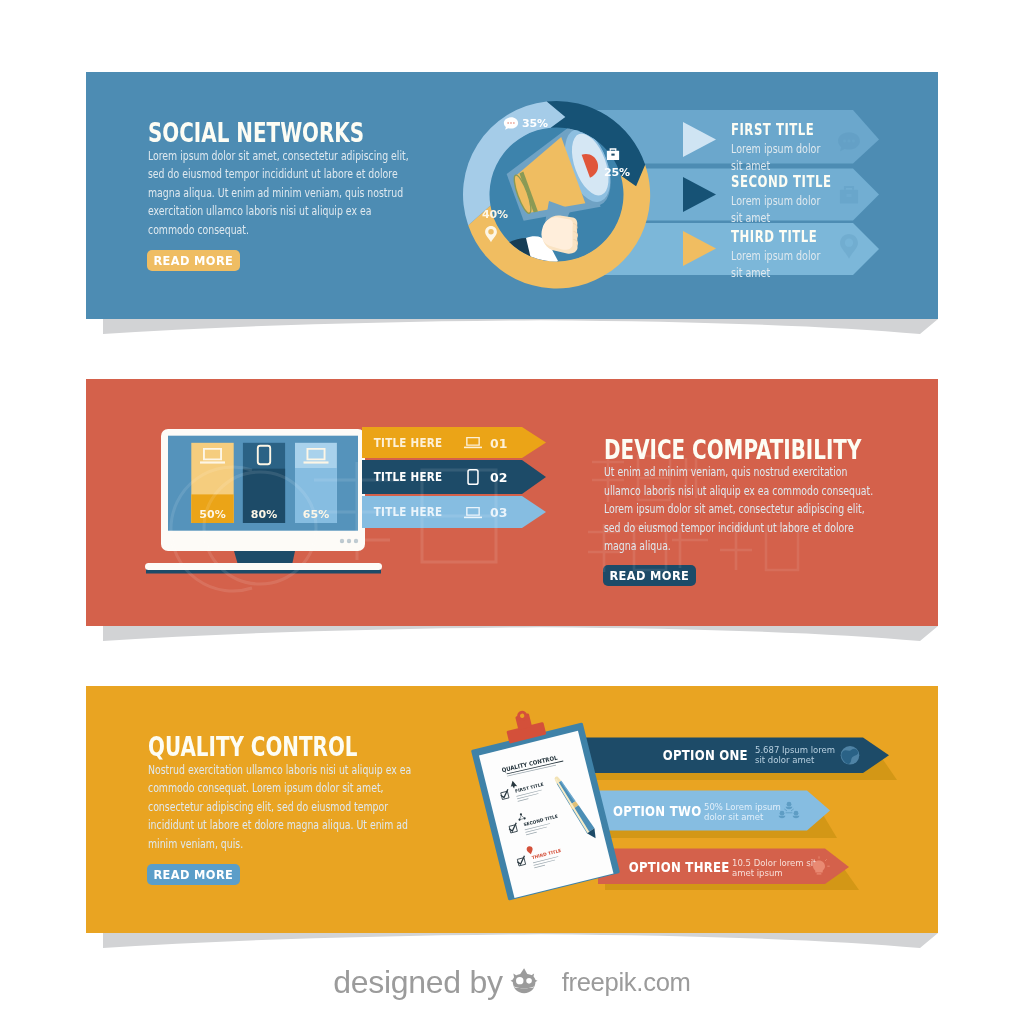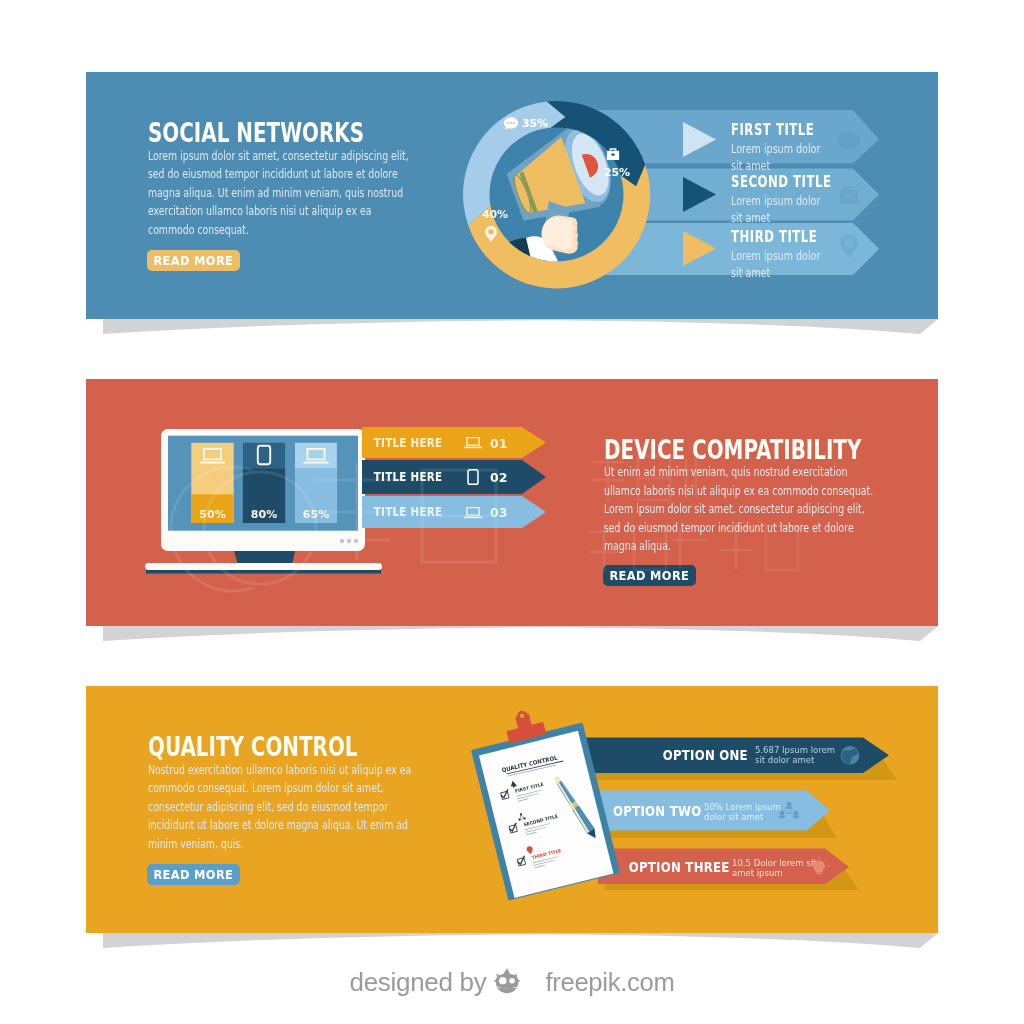--- a/index.html
+++ b/index.html
@@ -392,21 +392,21 @@
       <path d="M 214,40 L 300,40 M 257,22 L 257,120 M 214,72 L 300,72 M 228,100 L 290,100"></path>
       <path d="M 322,30 L 396,30 L 396,122 L 322,122 Z M 322,76 L 396,76"></path>
     </g>
     <g opacity="0.085" fill="none" stroke="#ffffff" stroke-width="2.6">
       <path d="M 492,22 L 524,22 M 508,14 L 508,62 M 492,40 L 524,40 M 538,16 L 570,16 L 570,60 L 538,60 Z M 538,38 L 570,38 M 586,18 L 586,58 M 578,30 L 614,30 M 596,18 L 596,58"></path>
       <path d="M 488,92 L 520,92 M 504,84 L 504,132 M 488,112 L 520,112 M 534,86 L 566,86 L 566,130 L 534,130 Z M 580,88 L 580,128 M 572,100 L 608,100 M 620,88 L 652,88 M 636,82 L 636,130 M 620,110 L 652,110 M 666,86 L 698,86 L 698,130 L 666,130 Z"></path>
     </g>
   </svg>
 
   <div style="position:absolute;left:0;top:963px;width:1024px;height:38px;display:flex;align-items:center;justify-content:center;">
-    <span style="font-family:'Liberation Sans',sans-serif;font-size:26px;color:#9b9b9b;letter-spacing:-0.3px;">designed by</span>
+    <span style="font-family:'Liberation Sans',sans-serif;font-size:32px;color:#9b9b9b;letter-spacing:-0.3px;">designed by</span>
     <svg width="31" height="29" viewBox="0 0 30 28" style="margin:0 2px 0 6px;">
       <path d="M 1.5,12.2 L 5.2,10.4 L 4.2,5.2 L 9.1,8.4 L 13.3,2.2 L 14.6,0.2 L 15.7,2.2 L 19.2,8.6 L 24.3,5.2 L 23.2,10.6 L 27.6,12.4 L 23.6,14.4 L 5.4,14.4 Z" fill="#9b9b9b"></path>
       <path d="M 3.6,12.6 C 3.6,8.2 8.2,5.6 14.6,5.6 C 21,5.6 25.6,8.2 25.6,12.6 C 25.6,19.8 21,24.4 14.6,24.4 C 8.2,24.4 3.6,19.8 3.6,12.6 Z" fill="#9b9b9b"></path>
       <circle cx="10.4" cy="12.2" r="3.6" fill="#ffffff"></circle>
       <circle cx="19.4" cy="12.4" r="2.7" fill="#ffffff"></circle>
       <path d="M 4.6,17.6 C 9,20.2 20.2,20.2 24.6,17.6 C 24.6,17.6 23.4,19.4 22.2,19.4 L 7,19.4 C 5.8,19.4 4.6,17.6 4.6,17.6 Z" fill="#ffffff"></path>
     </svg>
     <span style="font-family:'Liberation Sans',sans-serif;font-size:25.6px;color:#9b9b9b;letter-spacing:-0.3px;margin-left:20px;">freepik.com</span>
   </div>
 

